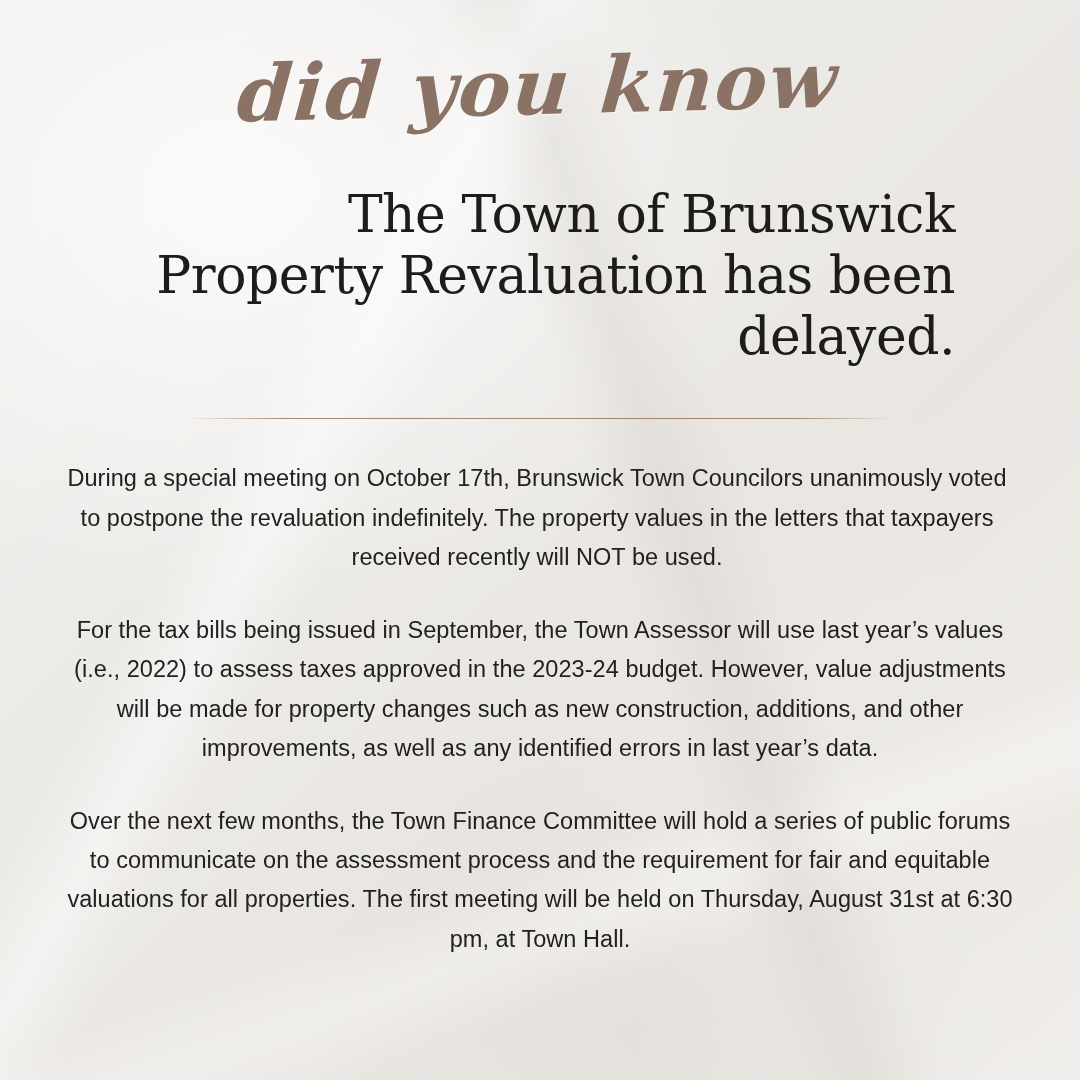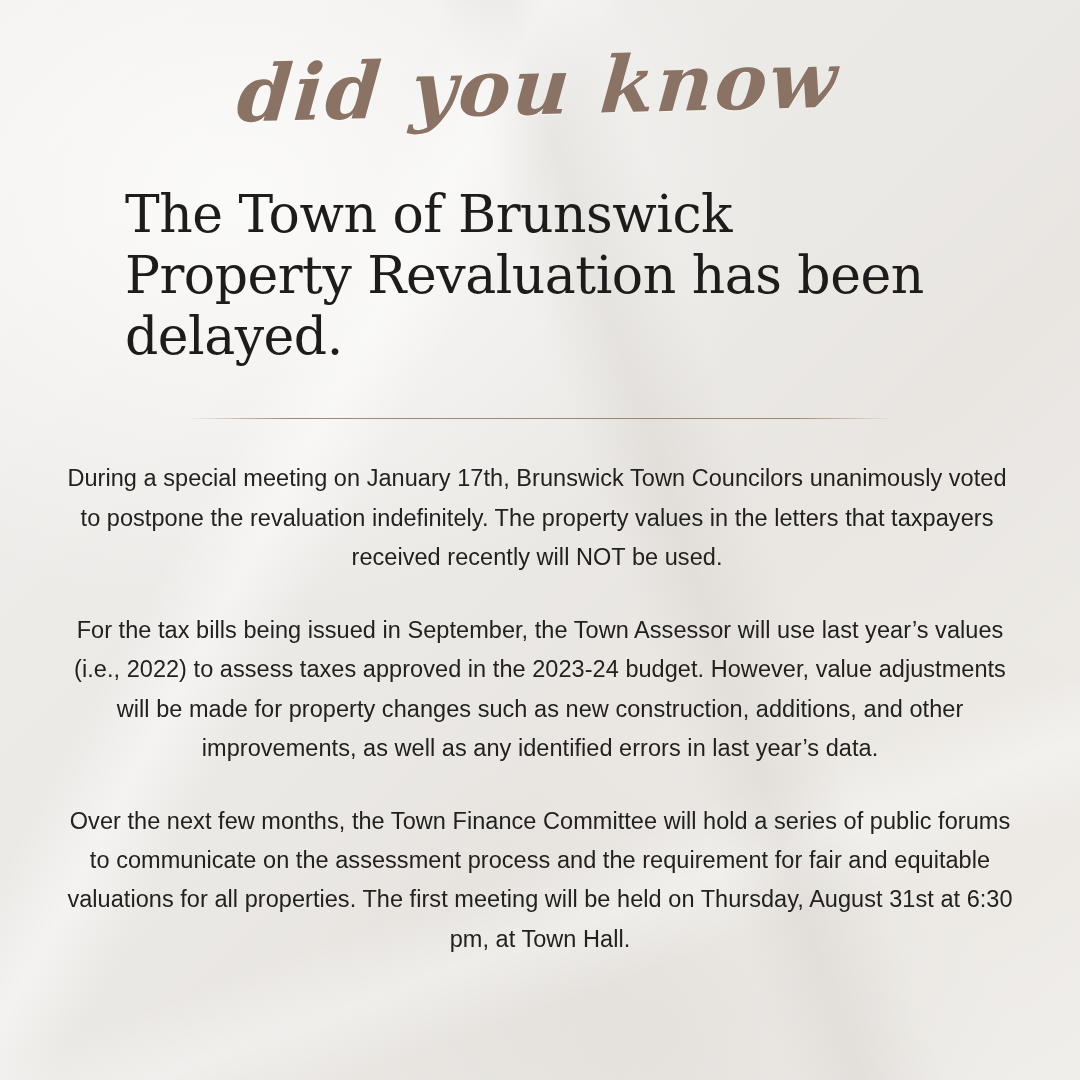--- a/index.html
+++ b/index.html
@@ -55,21 +55,21 @@
     letter-spacing: 2px;
     color: #8a7364;
     transform: rotate(-1.4deg) skewX(-6deg);
     text-shadow: 0 1px 0 rgba(255,255,255,0.6);
   }
 
   
   .headline {
     margin: 56px auto 0;
     max-width: 830px;
-    text-align: left;
+    text-align: right;
     font-family: "DejaVu Serif", serif;
     font-weight: 400;
     font-size: 52px;
     line-height: 1.17;
     color: #1d1c1b;
     letter-spacing: -0.5px;
   }
 
   
   .divider {
@@ -106,19 +106,19 @@
 <div id="card">
   <div class="inner">
 
     <div class="eyebrow">did you know</div>
 
     <h1 class="headline">The Town of Brunswick Property Revaluation has been delayed.</h1>
 
     <div class="divider"></div>
 
     <div class="body-copy">
-      <p class="p1">During a special meeting on January 17th, Brunswick Town Councilors unanimously voted to postpone the revaluation indefinitely. The property values in the letters that taxpayers received recently will NOT be used.</p>
+      <p class="p1">During a special meeting on October 17th, Brunswick Town Councilors unanimously voted to postpone the revaluation indefinitely. The property values in the letters that taxpayers received recently will NOT be used.</p>
       <p class="p2">For the tax bills being issued in September, the Town Assessor will use last year’s values (i.e., 2022) to assess taxes approved in the 2023-24 budget. However, value adjustments will be made for property changes such as new construction, additions, and other improvements, as well as any identified errors in last year’s data.</p>
       <p class="p4">Over the next few months, the Town Finance Committee will hold a series of public forums to communicate on the assessment process and the requirement for fair and equitable valuations for all properties. The first meeting will be held on Thursday, August 31st at 6:30 pm, at Town Hall.</p>
     </div>
 
   </div>
 </div>
 
 </body></html>

